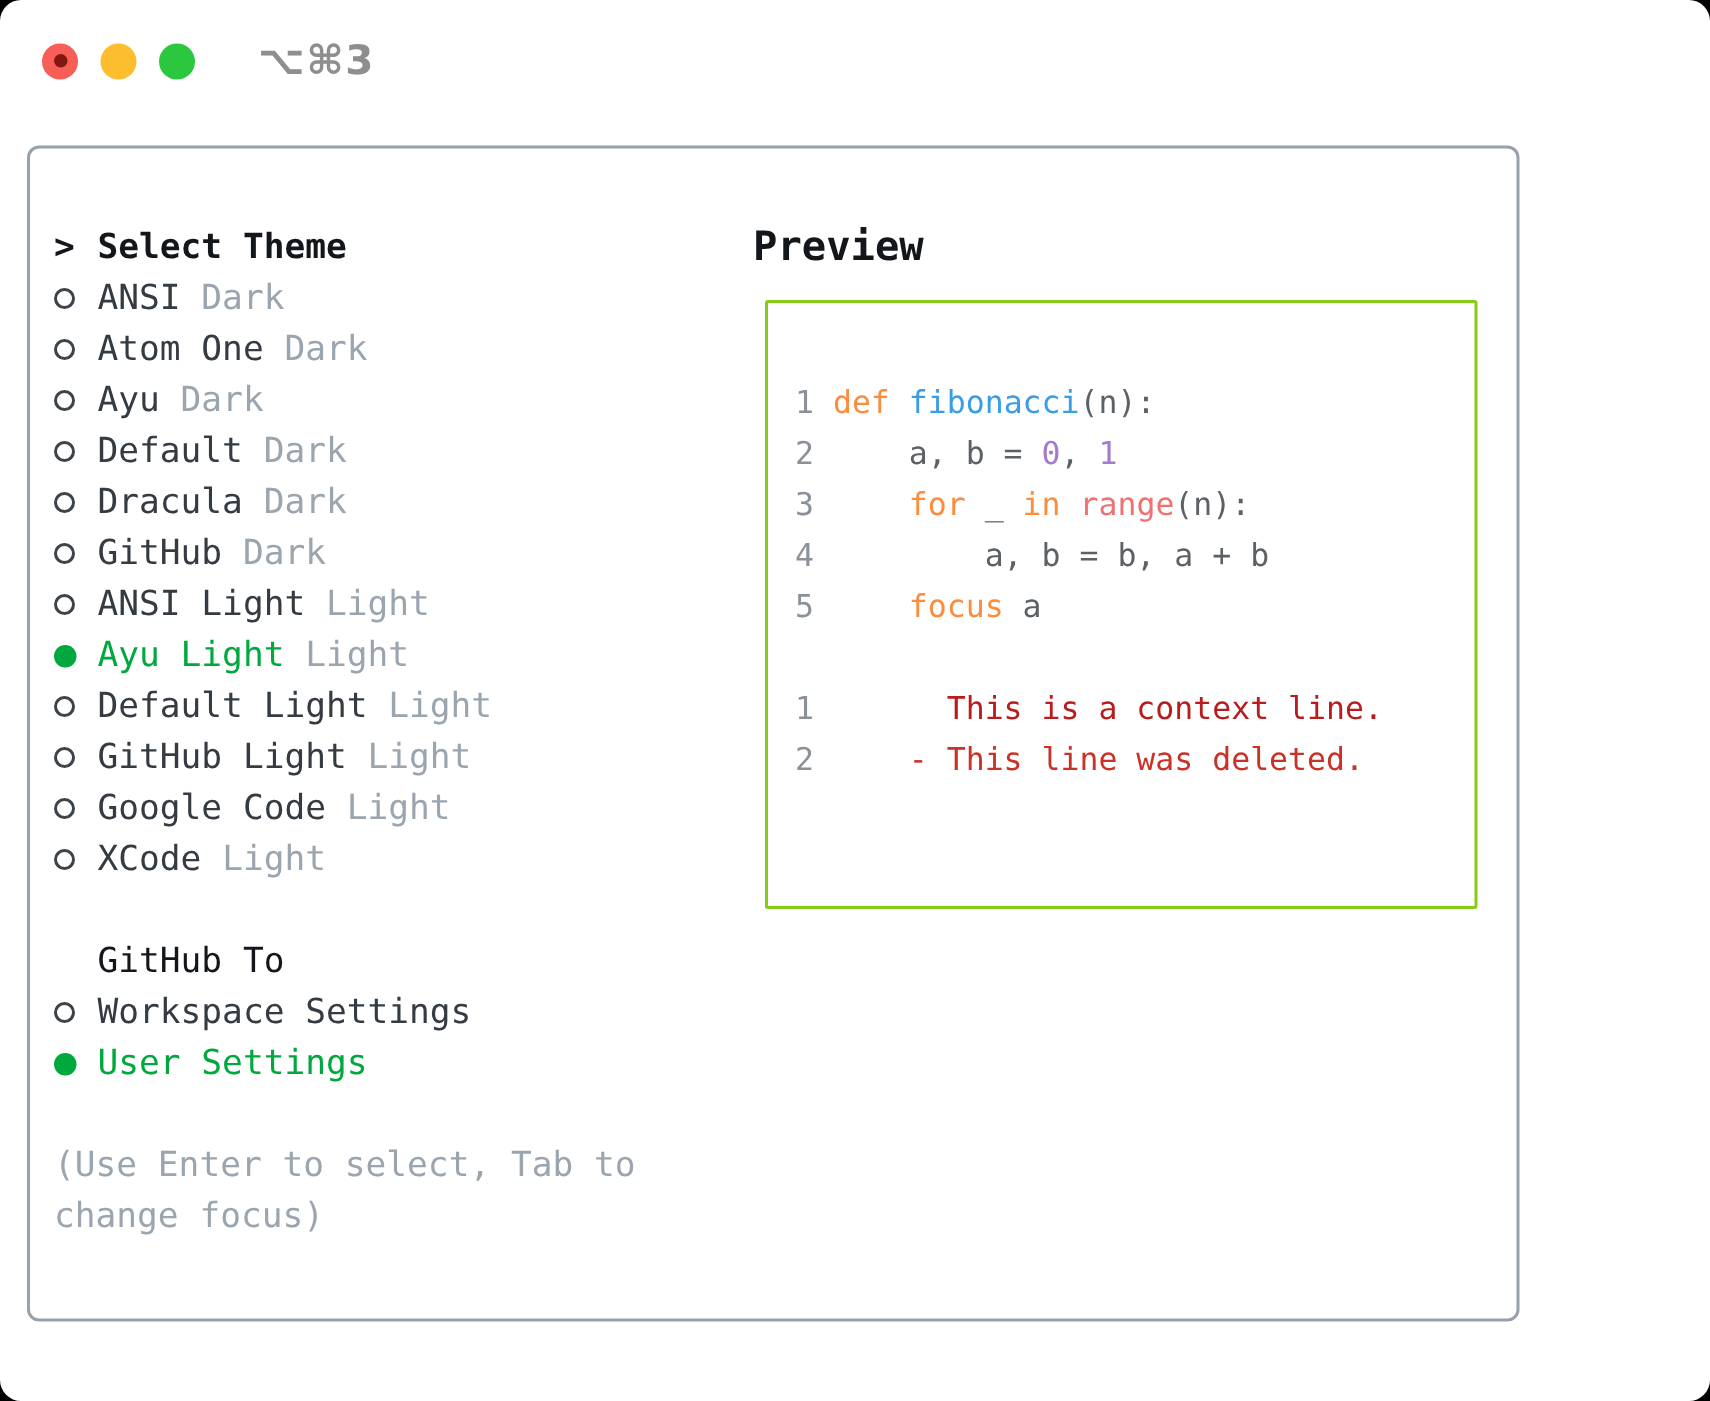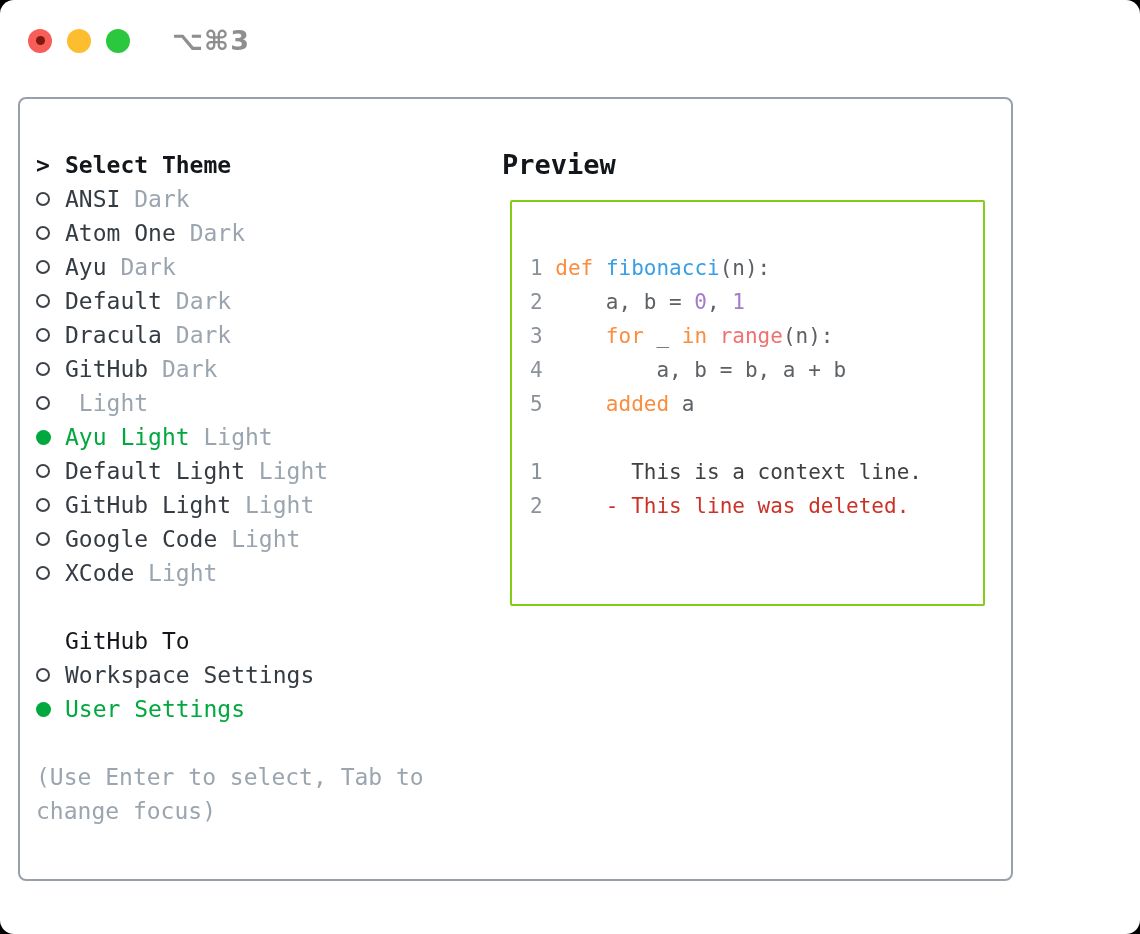--- a/index.html
+++ b/index.html
@@ -91,21 +91,21 @@
         <span class="marker"><span class="prompt">&gt;</span></span>
         <span class="header-text">Select Theme</span>
       </div>
       <div id="theme-items">
           <div class="row item"><span class="marker"><span class="circle"></span></span><span class="item-name">ANSI</span><span class="item-variant">Dark</span></div>
           <div class="row item"><span class="marker"><span class="circle"></span></span><span class="item-name">Atom One</span><span class="item-variant">Dark</span></div>
           <div class="row item"><span class="marker"><span class="circle"></span></span><span class="item-name">Ayu</span><span class="item-variant">Dark</span></div>
           <div class="row item"><span class="marker"><span class="circle"></span></span><span class="item-name">Default</span><span class="item-variant">Dark</span></div>
           <div class="row item"><span class="marker"><span class="circle"></span></span><span class="item-name">Dracula</span><span class="item-variant">Dark</span></div>
           <div class="row item"><span class="marker"><span class="circle"></span></span><span class="item-name">GitHub</span><span class="item-variant">Dark</span></div>
-          <div class="row item"><span class="marker"><span class="circle"></span></span><span class="item-variant">Light</span></div>
+          <div class="row item"><span class="marker"><span class="circle"></span></span><span class="item-name">ANSI Light</span><span class="item-variant">Light</span></div>
           <div class="row item selected"><span class="marker"><span class="circle filled"></span></span><span class="item-name">Ayu Light</span><span class="item-variant">Light</span></div>
           <div class="row item"><span class="marker"><span class="circle"></span></span><span class="item-name">Default Light</span><span class="item-variant">Light</span></div>
           <div class="row item"><span class="marker"><span class="circle"></span></span><span class="item-name">GitHub Light</span><span class="item-variant">Light</span></div>
           <div class="row item"><span class="marker"><span class="circle"></span></span><span class="item-name">Google Code</span><span class="item-variant">Light</span></div>
           <div class="row item"><span class="marker"><span class="circle"></span></span><span class="item-name">XCode</span><span class="item-variant">Light</span></div>
         </div>
       <div class="spacer"></div>
       <div class="row">
         <span class="marker"></span>
         <span class="section-header">GitHub To</span>
@@ -120,22 +120,22 @@
     </div>
 
     <div class="right-col">
       <div class="preview-title">Preview</div>
       <div class="preview-box">
         <div id="code-lines">
             <div class="code-line"><span class="lnum">1</span><span style="color: rgb(250, 141, 62);">def</span><span style="color: rgb(92, 97, 102);"> </span><span style="color: rgb(57, 158, 230);">fibonacci</span><span style="color: rgb(92, 97, 102);">(n):</span></div>
             <div class="code-line"><span class="lnum">2</span><span style="color: rgb(92, 97, 102);">    a, b = </span><span style="color: rgb(163, 122, 204);">0</span><span style="color: rgb(92, 97, 102);">, </span><span style="color: rgb(163, 122, 204);">1</span></div>
             <div class="code-line"><span class="lnum">3</span><span style="color: rgb(92, 97, 102);">    </span><span style="color: rgb(250, 141, 62);">for</span><span style="color: rgb(92, 97, 102);"> _ </span><span style="color: rgb(250, 141, 62);">in</span><span style="color: rgb(92, 97, 102);"> </span><span style="color: rgb(240, 113, 113);">range</span><span style="color: rgb(92, 97, 102);">(n):</span></div>
             <div class="code-line"><span class="lnum">4</span><span style="color: rgb(92, 97, 102);">        a, b = b, a + b</span></div>
-            <div class="code-line"><span class="lnum">5</span><span style="color: rgb(92, 97, 102);">    </span><span style="color: rgb(250, 141, 62);">added</span><span style="color: rgb(92, 97, 102);"> a</span></div>
+            <div class="code-line"><span class="lnum">5</span><span style="color: rgb(92, 97, 102);">    </span><span style="color: rgb(250, 141, 62);">focus</span><span style="color: rgb(92, 97, 102);"> a</span></div>
             <div class="code-line"><span class="lnum"></span></div>
-            <div class="code-line"><span class="lnum">1</span><span style="color: #404040; margin-top: 28px;">      This is a context line.</span></div>
+            <div class="code-line"><span class="lnum">1</span><span style="color: #b91c1c; margin-top: 28px;">      This is a context line.</span></div>
             <div class="code-line"><span class="lnum">2</span><span style="color: rgb(203, 50, 39);">    - This line was deleted.</span></div>
           </div>
       </div>
     </div>
 
   </div>
 </div>
 
 </body></html>

